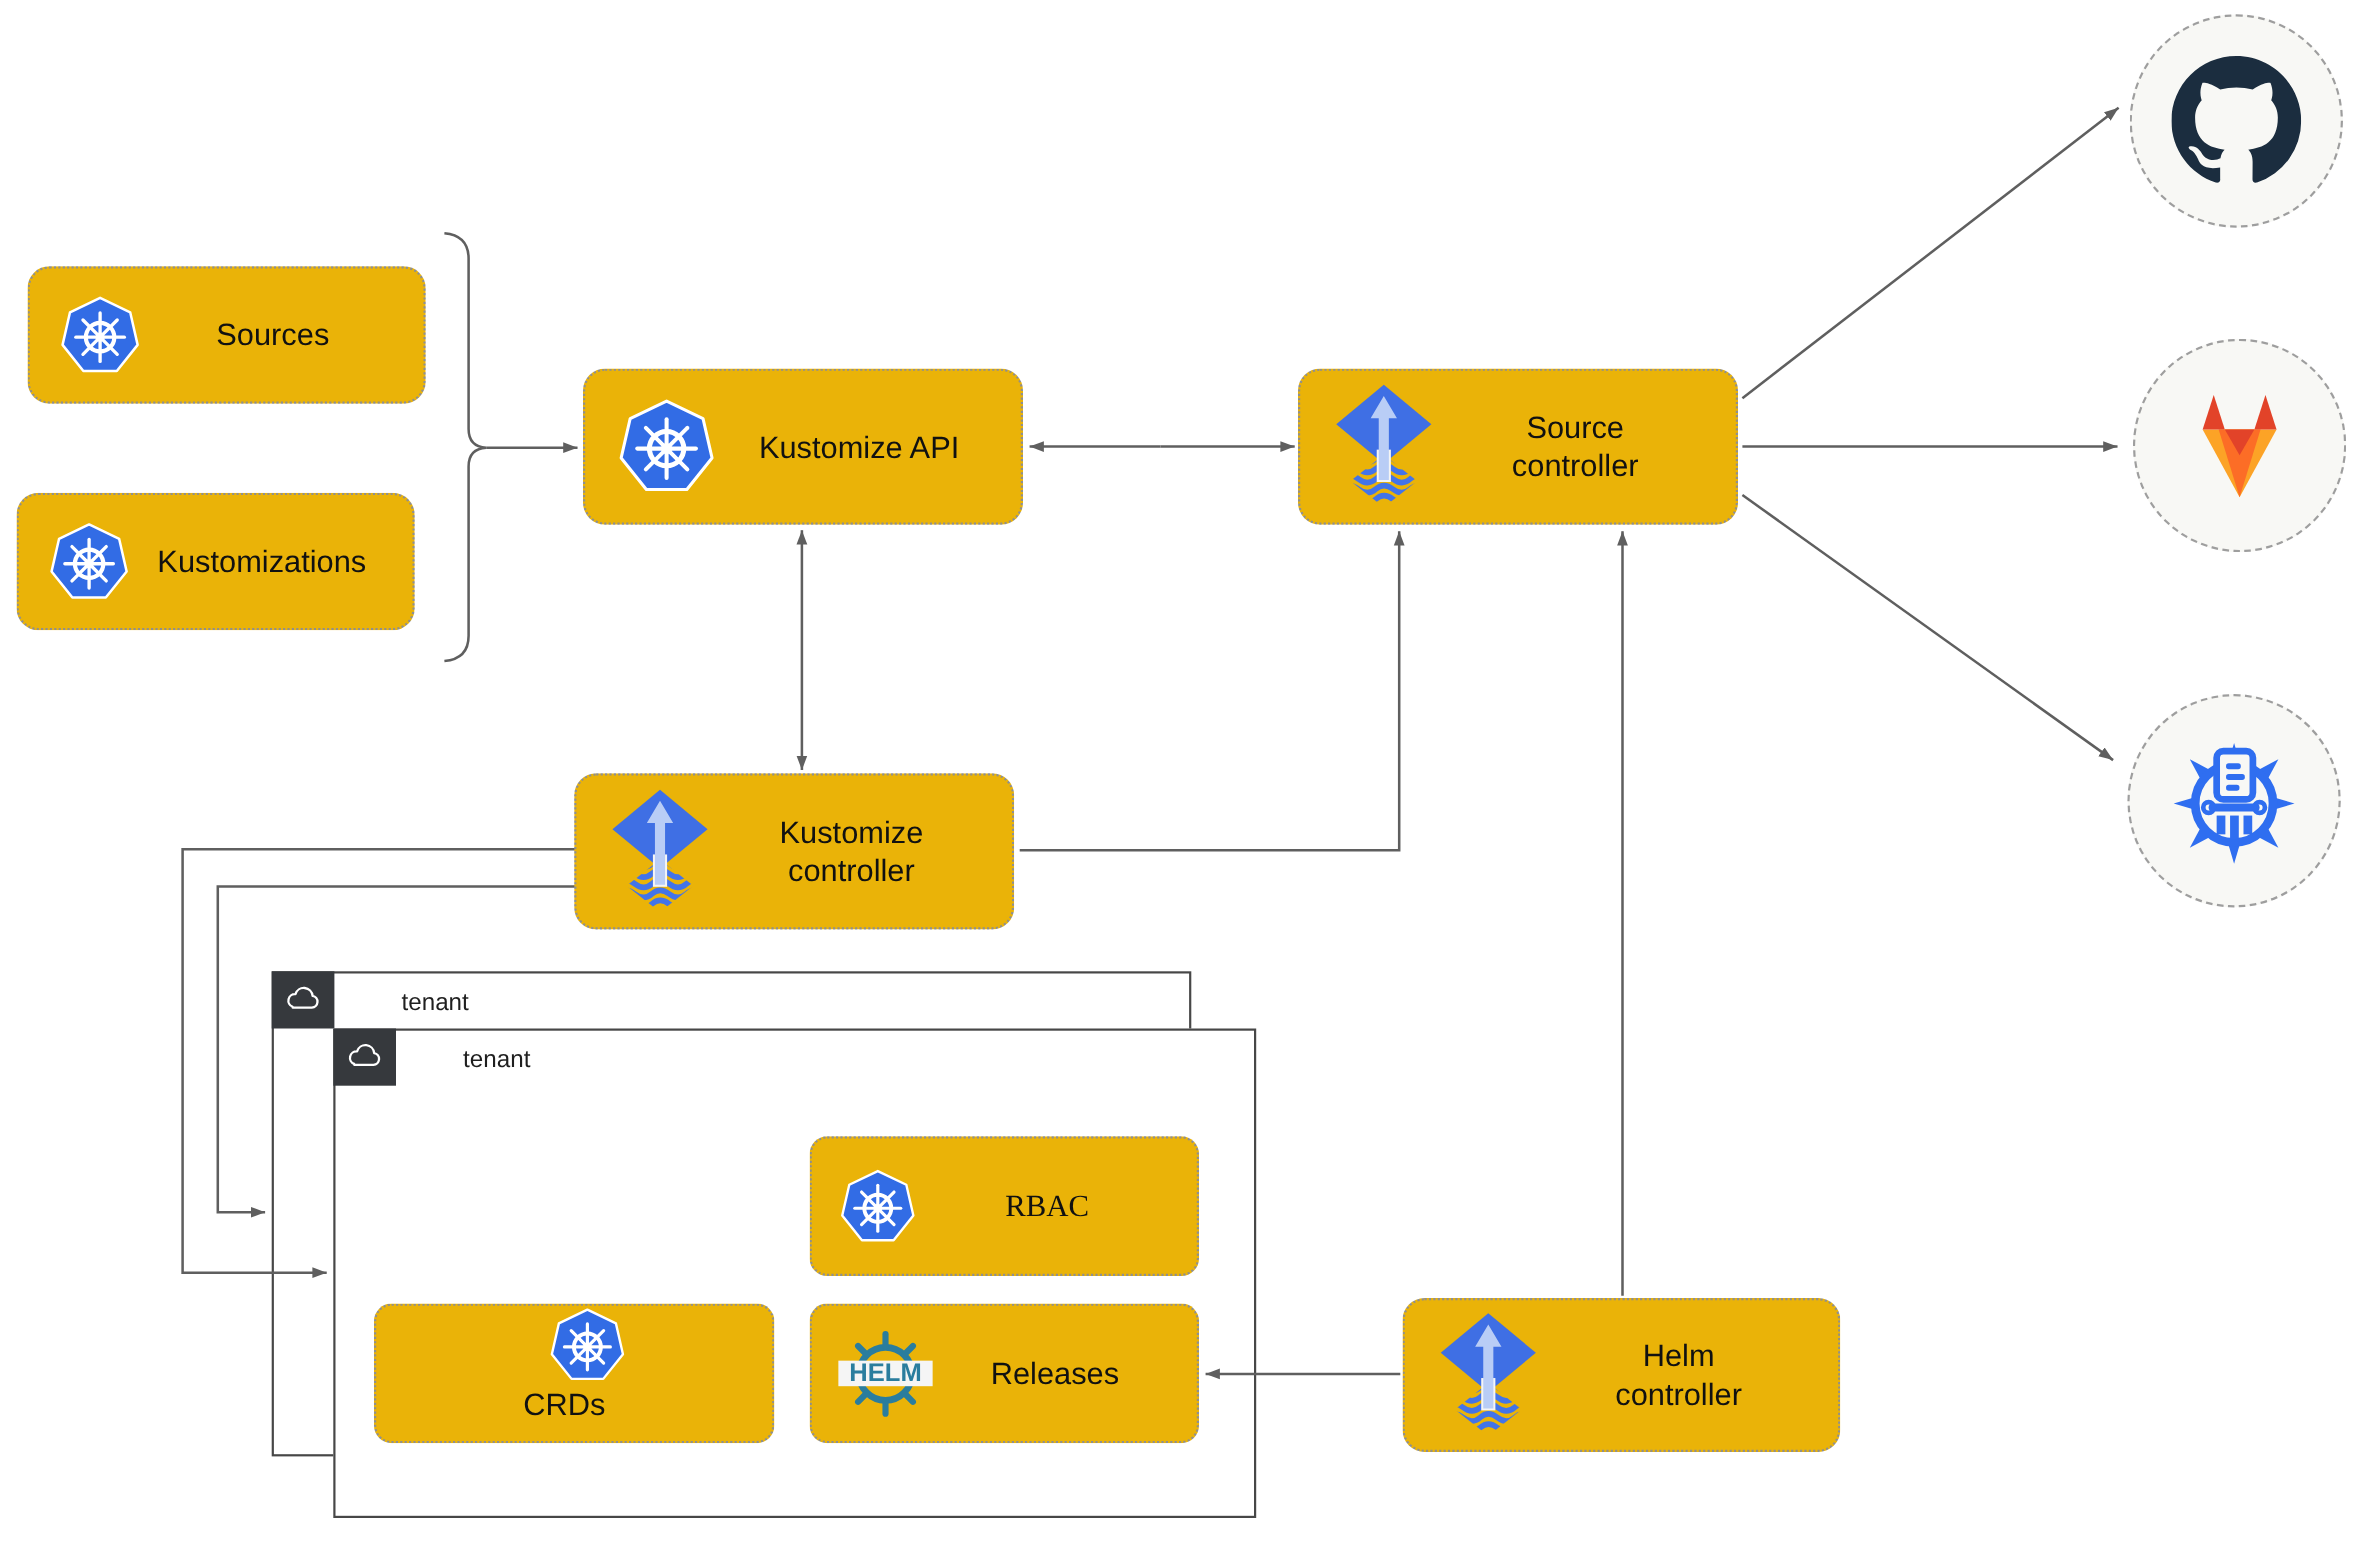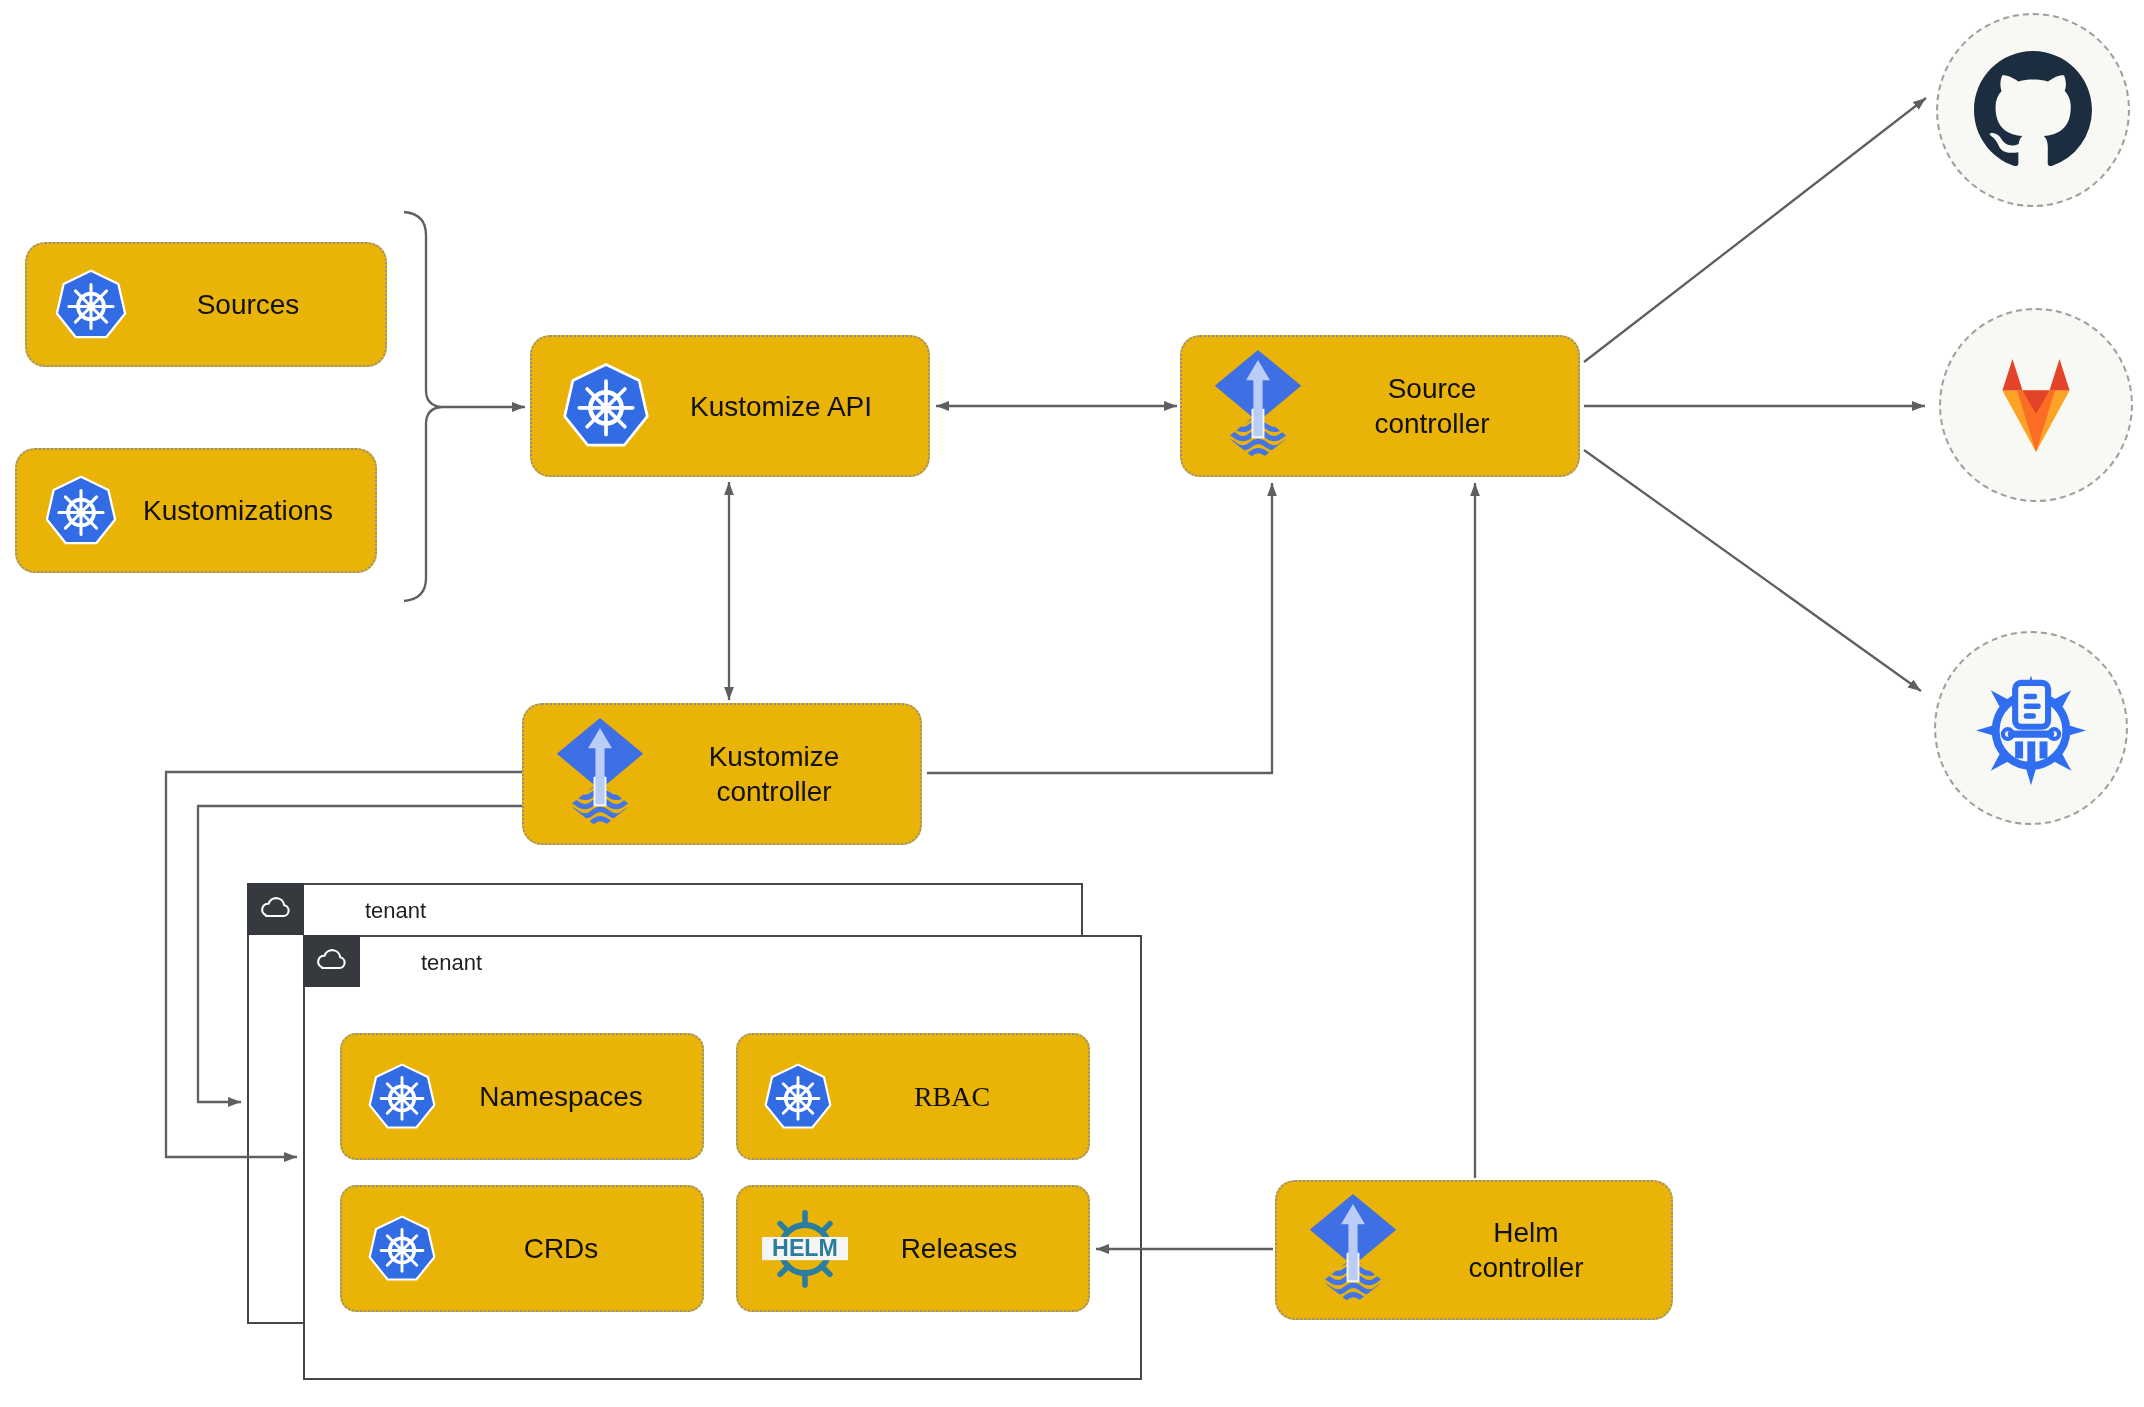--- a/index.html
+++ b/index.html
@@ -237,40 +237,20 @@
         <rect x="43" y="66" width="14" height="32" fill="#f5f5f5"></rect>
         <polygon points="50,13 37,35 45,35 45,96 55,96 55,35 63,35" fill="#b9cdf6"></polygon>
       </svg>
     </span>
     <span class="node-label two-line">
         <span class="ln">Helm</span>
         <span class="ln">controller</span>
       </span>
   </div>
 
-  <div class="node-box z-node" style="left:340px;top:1033px;width:364px;height:127px;border-radius:16px;">
-    <span class="icon-wrap" style="margin-left:24px;">
-      <svg width="72" height="72" viewBox="0 0 100 100">
-        <polygon points="50,5 86,22.3 94.9,61.2 70,92.4 30,92.4 5.1,61.2 14,22.3" fill="#326ce5" stroke="#ffffff" stroke-width="3" stroke-linejoin="round"></polygon>
-        <g stroke="#ffffff" stroke-width="4" stroke-linecap="round">
-          <line x1="50" y1="52" x2="50" y2="23"></line>
-            <line x1="50" y1="52" x2="70.5" y2="31.5"></line>
-          <line x1="50" y1="52" x2="79" y2="52"></line>
-            <line x1="50" y1="52" x2="70.5" y2="72.5"></line>
-          <line x1="50" y1="52" x2="50" y2="81"></line>
-            <line x1="50" y1="52" x2="29.5" y2="72.5"></line>
-          <line x1="50" y1="52" x2="21" y2="52"></line>
-            <line x1="50" y1="52" x2="29.5" y2="31.5"></line>
-        </g>
-        <circle cx="50" cy="52" r="17" fill="none" stroke="#ffffff" stroke-width="5"></circle>
-        <circle cx="50" cy="52" r="5.5" fill="#ffffff"></circle>
-      </svg>
-    </span>
-    <span class="node-label">Namespaces</span>
-  </div>
 
   <div class="node-box z-node" style="left:736px;top:1033px;width:354px;height:127px;border-radius:16px;font-family:Liberation Serif, serif;">
     <span class="icon-wrap" style="margin-left:24px;">
       <svg width="72" height="72" viewBox="0 0 100 100">
         <polygon points="50,5 86,22.3 94.9,61.2 70,92.4 30,92.4 5.1,61.2 14,22.3" fill="#326ce5" stroke="#ffffff" stroke-width="3" stroke-linejoin="round"></polygon>
         <g stroke="#ffffff" stroke-width="4" stroke-linecap="round">
           <line x1="50" y1="52" x2="50" y2="23"></line>
             <line x1="50" y1="52" x2="70.5" y2="31.5"></line>
           <line x1="50" y1="52" x2="79" y2="52"></line>
             <line x1="50" y1="52" x2="70.5" y2="72.5"></line>
@@ -279,21 +259,21 @@
           <line x1="50" y1="52" x2="21" y2="52"></line>
             <line x1="50" y1="52" x2="29.5" y2="31.5"></line>
         </g>
         <circle cx="50" cy="52" r="17" fill="none" stroke="#ffffff" stroke-width="5"></circle>
         <circle cx="50" cy="52" r="5.5" fill="#ffffff"></circle>
       </svg>
     </span>
     <span class="node-label">RBAC</span>
   </div>
 
-  <div class="node-box z-node" style="left:340px;top:1185px;width:364px;height:127px;border-radius:16px;">
+  <div class="node-box z-node" style="left:340px;top:1185px;width:364px;height:127px;border-radius:16px;flex-direction:column;">
     <span class="icon-wrap" style="margin-left:24px;">
       <svg width="72" height="72" viewBox="0 0 100 100">
         <polygon points="50,5 86,22.3 94.9,61.2 70,92.4 30,92.4 5.1,61.2 14,22.3" fill="#326ce5" stroke="#ffffff" stroke-width="3" stroke-linejoin="round"></polygon>
         <g stroke="#ffffff" stroke-width="4" stroke-linecap="round">
           <line x1="50" y1="52" x2="50" y2="23"></line>
             <line x1="50" y1="52" x2="70.5" y2="31.5"></line>
           <line x1="50" y1="52" x2="79" y2="52"></line>
             <line x1="50" y1="52" x2="70.5" y2="72.5"></line>
           <line x1="50" y1="52" x2="50" y2="81"></line>
             <line x1="50" y1="52" x2="29.5" y2="72.5"></line>

